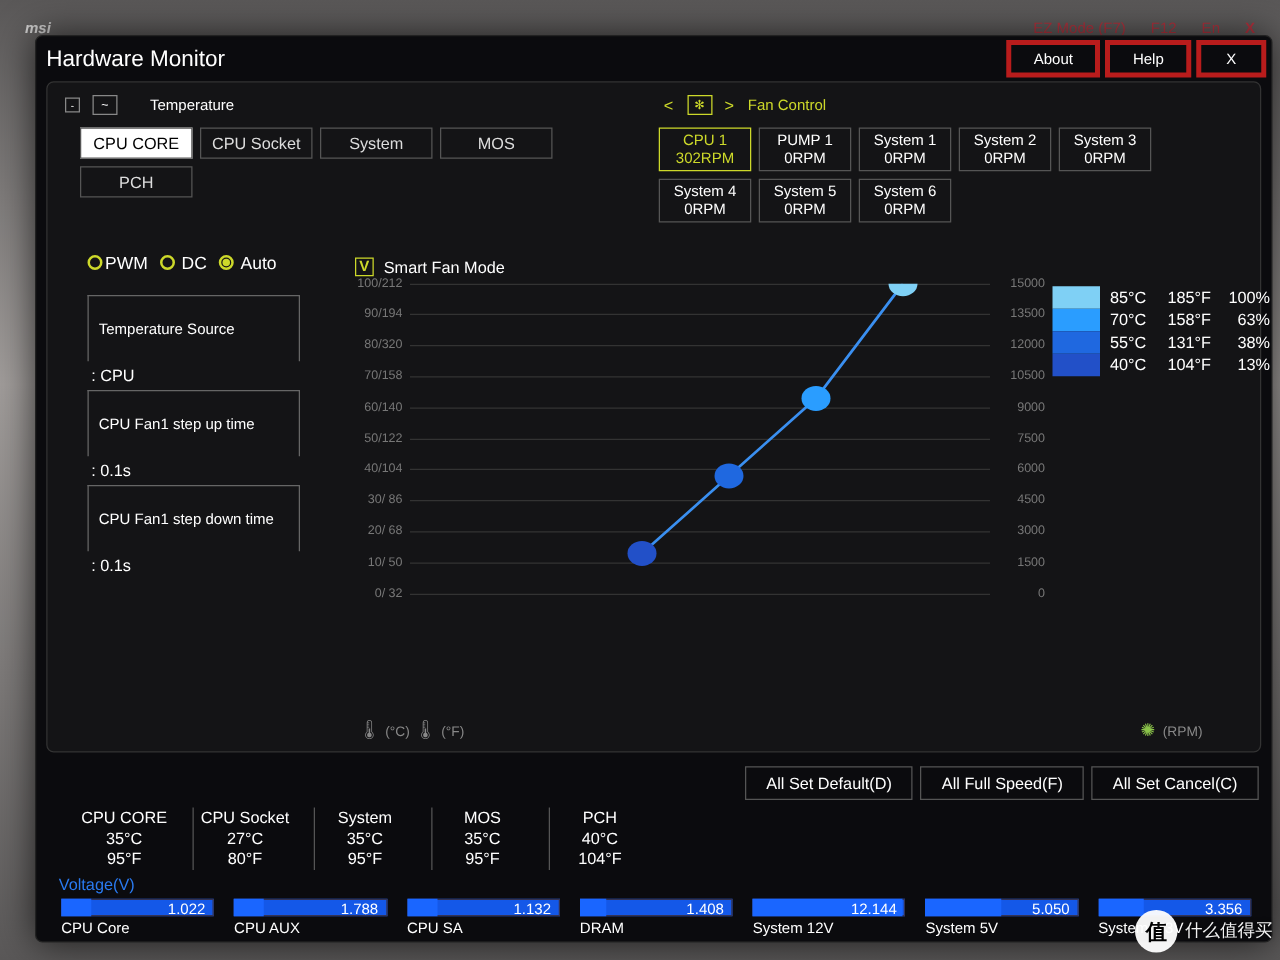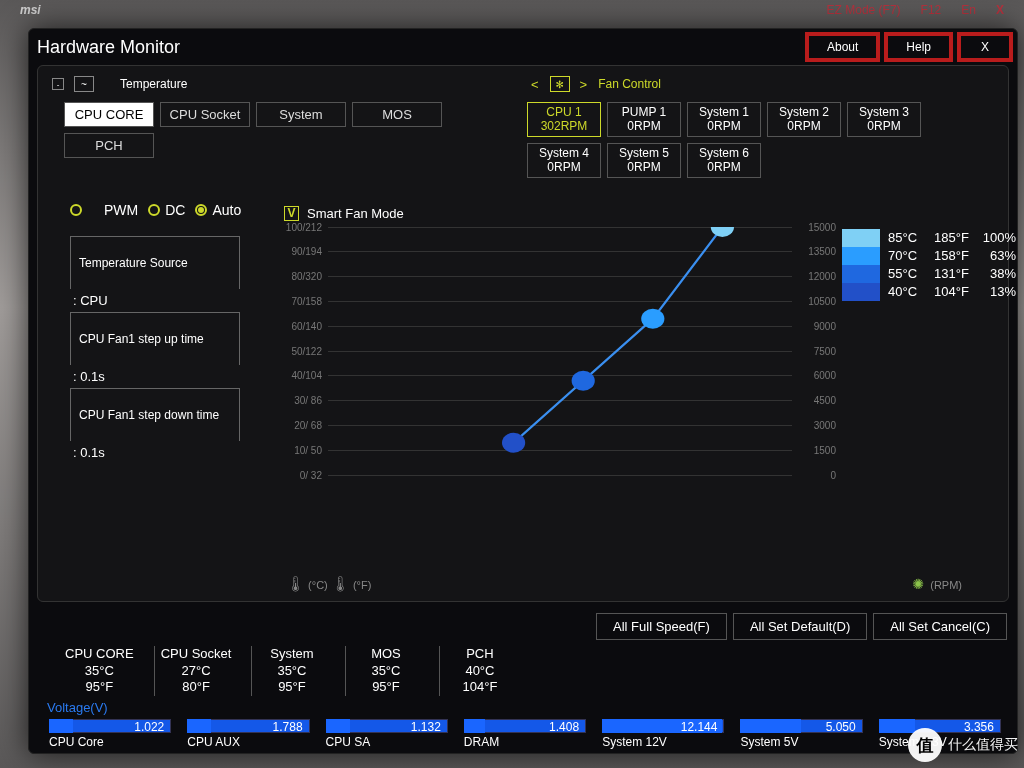--- a/index.html
+++ b/index.html
@@ -1,18 +1,18 @@
 <!DOCTYPE html>
 <html><head>
 <meta charset="utf-8">
 <style>
 * { margin:0; padding:0; box-sizing:border-box; font-family:Arial,Helvetica,sans-serif; }
 body { width:1024px; height:768px; background:linear-gradient(#5a5858,#a09c9a 40%,#5a5858); overflow:hidden; position:relative; color:#fff; font-size:12px; }
 
-.backdrop-top { position:absolute; top:0; left:0; right:0; height:20px; display:flex; align-items:center; justify-content:space-between; padding:0 20px; font-style:italic; font-weight:bold; color:#fff; opacity:.7; }
+.backdrop-top { position:absolute; top:12px; left:0; right:0; height:20px; display:flex; align-items:center; justify-content:space-between; padding:0 20px; font-style:italic; font-weight:bold; color:#fff; opacity:.7; }
 .backdrop-top .right { display:flex; gap:20px; align-items:center; font-style:normal; font-weight:normal; font-size:12px; }
 .ez { color:#dd2233; }
 .xred { color:#dd2233; font-weight:bold; }
 
 .window { position:absolute; top:28px; left:28px; right:6px; bottom:14px; background:#0b0b0e; border:1px solid #222; border-radius:6px; display:flex; flex-direction:column; box-shadow:0 0 30px rgba(0,0,0,.7); }
 
 .titlebar { display:flex; justify-content:space-between; align-items:center; height:36px; padding:0 4px 0 8px; }
 .title { font-size:18px; color:#fff; }
 .titlebtns { display:flex; gap:4px; }
 .titlebtn { border:4px solid #b91c1c; padding:4px 18px; font-size:12px; color:#fff; background:none; cursor:pointer; min-width:56px; text-align:center; }
@@ -173,21 +173,21 @@
               <div>System 6</div>
               <div class="rpm">0RPM</div>
             </div>
           </div>
       </div>
     </div>
 
     <div class="middle">
       <div class="side">
         <div class="radios" id="fanmode-radios">
-            <span style="display: inline-flex; align-items: center; gap: 22px;">
+            <span style="display: inline-flex; align-items: center; gap: 2px;">
               <span class="radio"></span>
               <span>PWM</span>
             </span>
             <span style="display: inline-flex; align-items: center; gap: 5px;">
               <span class="radio"></span>
               <span>DC</span>
             </span>
             <span style="display: inline-flex; align-items: center; gap: 5px;">
               <span class="radio sel"></span>
               <span>Auto</span>
@@ -277,22 +277,22 @@
         </div>
         <div class="axis-foot">
           <span><span class="thermo">🌡</span> <span>(°C)</span> <span class="thermo">🌡</span> <span>(°F)</span></span>
           <span><span class="rpmicon">✺</span>&nbsp;&nbsp;<span>(RPM)</span></span>
         </div>
       </div>
     </div>
   </div>
 
   <div class="actions" id="actions">
+      <button class="actbtn">All Set Default(D)</button>
       <button class="actbtn">All Full Speed(F)</button>
-      <button class="actbtn">All Set Default(D)</button>
       <button class="actbtn">All Set Cancel(C)</button>
     </div>
 
   <div class="temps" id="temps">
       <div class="tcol">
         <div>CPU CORE</div>
         <div>35°C</div>
         <div>95°F</div>
       </div>
       <div class="tcol">

